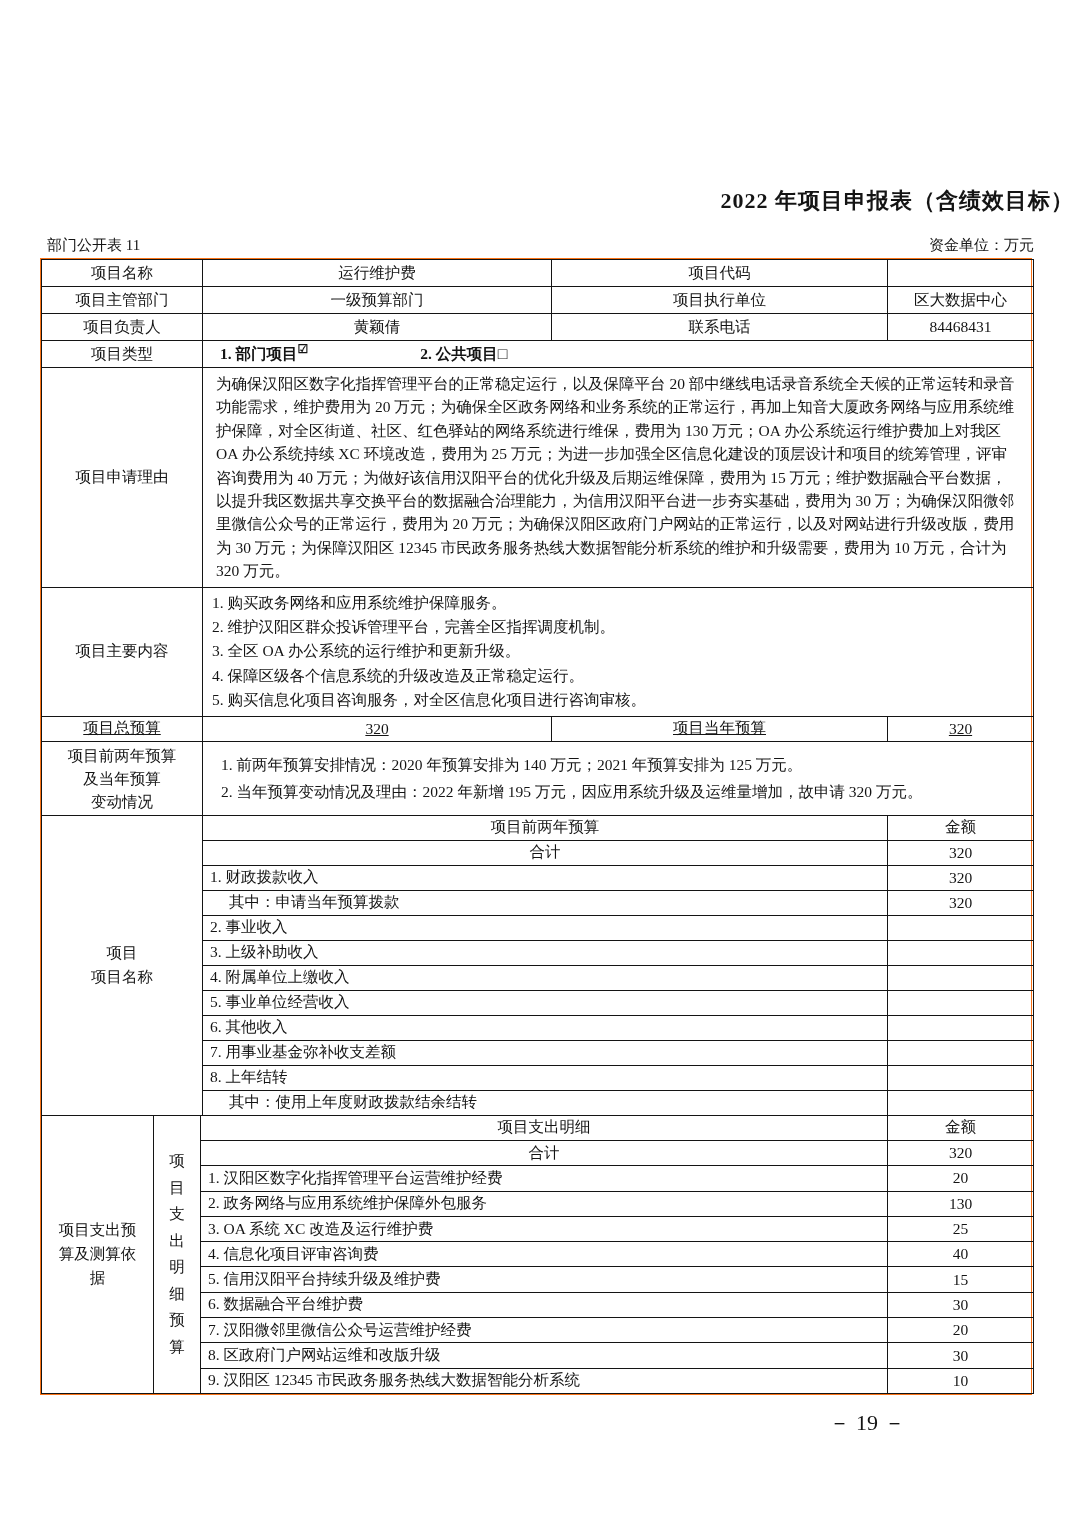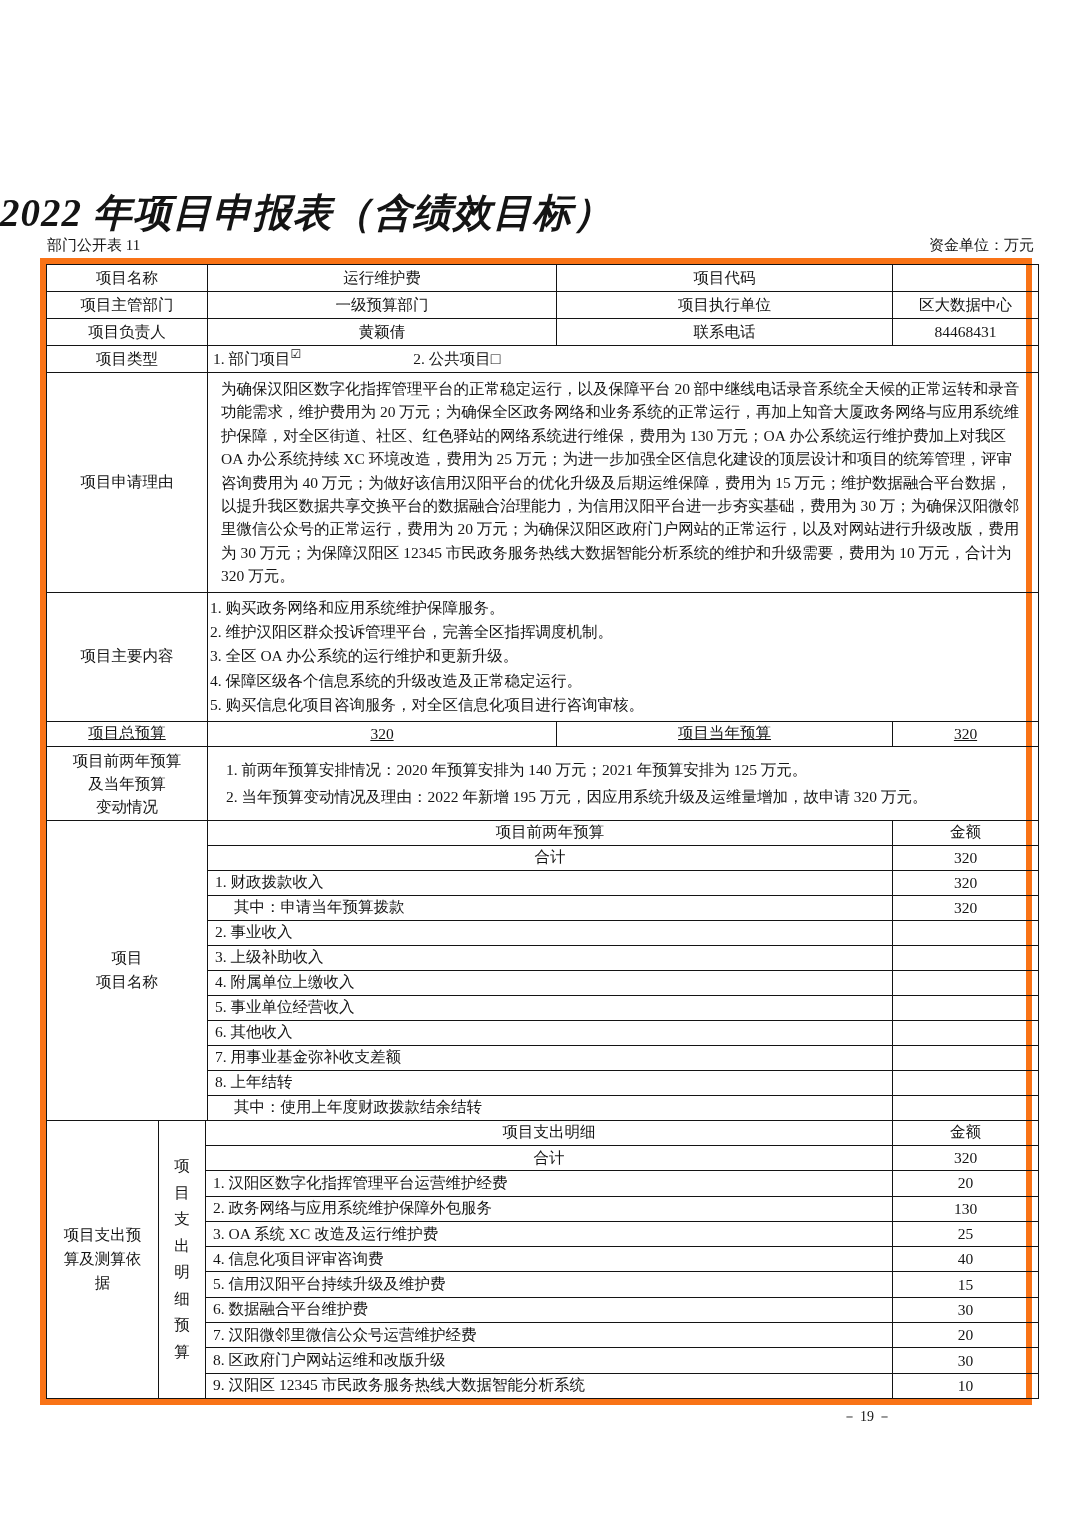--- a/index.html
+++ b/index.html
@@ -12,42 +12,41 @@
     margin: 0 auto;
     font-family: "Liberation Serif", "DejaVu Serif", serif;
     color: #141414;
     overflow: hidden;
   }
   .doc-title {
     position: absolute;
     top: 186px;
     left: 0;
     width: 100%;
-    text-align: left;
-    font-size: 39px;
+    text-align: right;
+    font-size: 22px;
     font-weight: bold;
     letter-spacing: 1px;
-    font-style: italic;
   }
   .subheader {
     position: absolute;
     top: 236px;
     left: 47px;
     right: 40px;
     display: flex;
     justify-content: space-between;
     font-size: 15px;
     gap: 38px;
   }
   .table-wrap {
     position: absolute;
     top: 258px;
     left: 40px;
     width: 992px;
-    border: 6px solid #f97316;
+    border: 1px solid #f97316;
   }
   table {
     width: 100%;
     border-collapse: collapse;
     table-layout: fixed;
     font-size: 15.5px;
   }
   table + table { margin-top: -1px; }
   td {
     border: 1px solid #141414;
@@ -66,50 +65,50 @@
   .exp-table td  { height: 25.3px; }
   .reason-cell {
     height: 188px;
     text-align: justify;
     line-height: 23.4px;
     padding: 4px 13px;
   }
   .content-cell {
     height: 123px;
     line-height: 24.4px;
-    padding: 3px 2px;
+    padding: 3px 9px;
   }
   .prev-cell {
     height: 74px;
     line-height: 27px;
     padding: 2px 9px 2px 18px;
   }
   .prev-label { line-height: 23px; }
   .section-label { line-height: 24px; text-align: center; }
   .vert-label {
     text-align: center;
     line-height: 26.5px;
     padding: 0;
   }
   .indent-cell { padding-left: 26px; }
-  .checkbox-line { padding-left: 5px; }
+  .checkbox-line { padding-left: 17px; font-weight: bold; }
   .checkbox-super {
     vertical-align: super;
     font-size: 12px;
     line-height: 1;
   }
   .checkbox-normal { font-size: 16px; }
   .opt2 { margin-left: 112px; }
   .page-number {
     position: absolute;
     top: 1408px;
     left: 0;
     width: 100%;
     text-align: center;
-    font-size: 14px;
+    font-size: 22px;
   }
   .page-number span { margin-left: 660px; }
 </style>
 </head>
 <body>
 
 <div class="page">
 
   <div class="doc-title">2022 年项目申报表（含绩效目标）</div>
 

